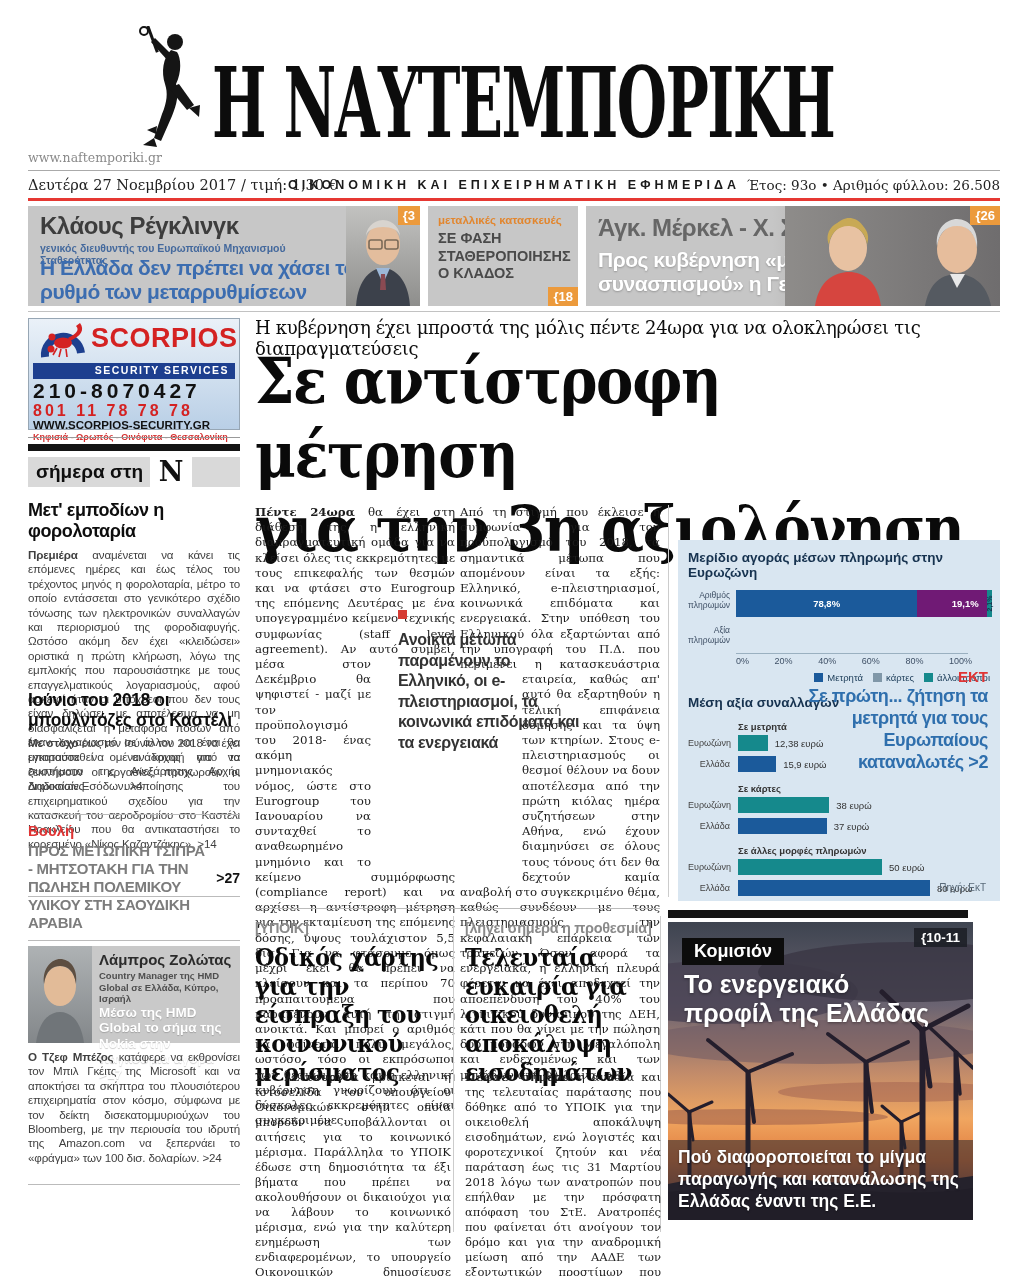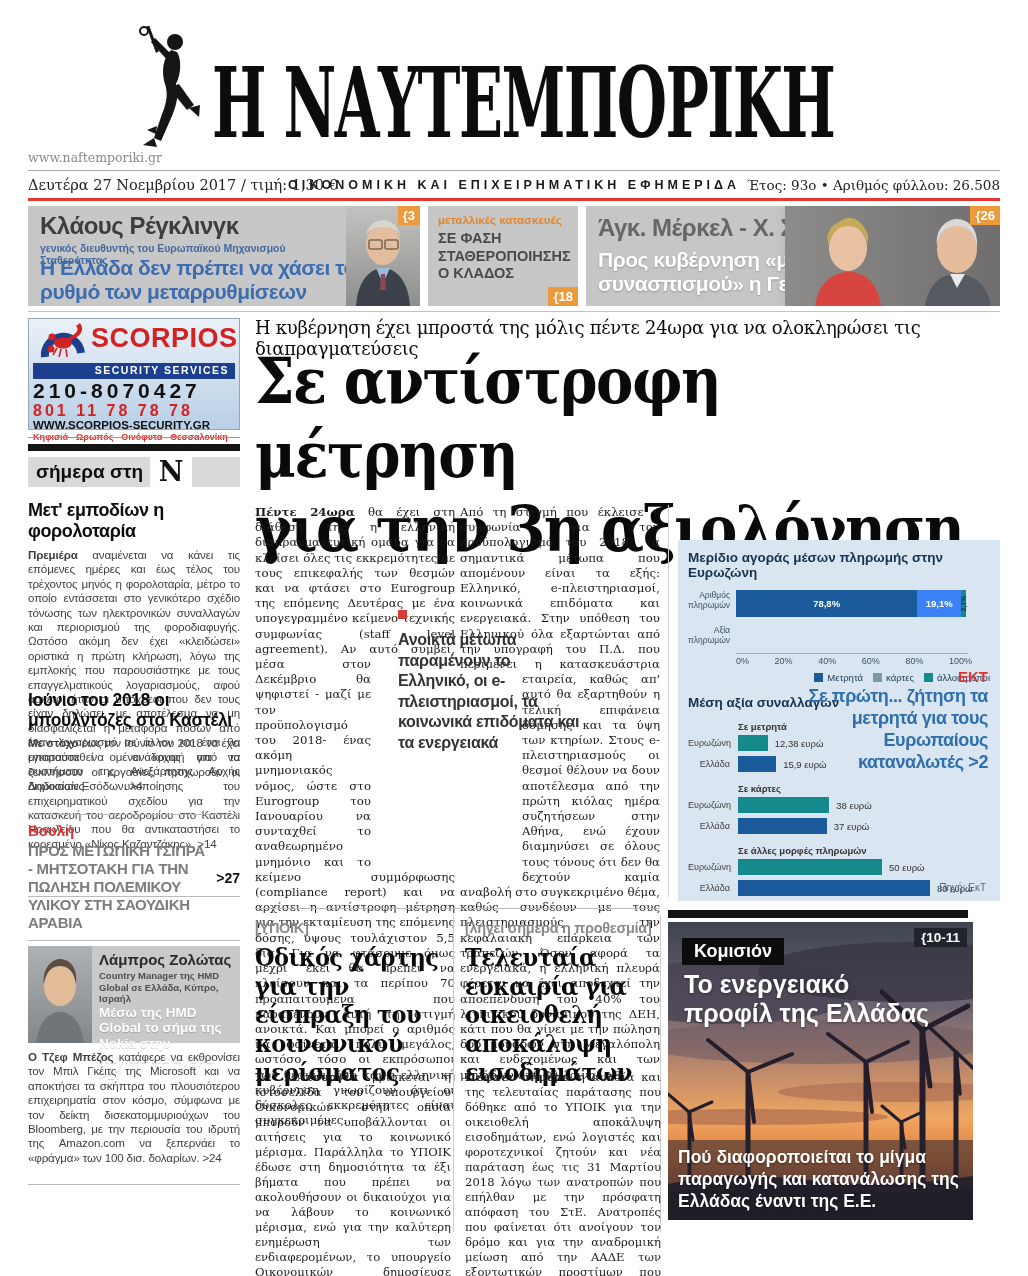--- a/index.html
+++ b/index.html
@@ -317,21 +317,21 @@
 
 <div id="chart-panel" class="abs">
   <div class="cp-title">Μερίδιο αγοράς μέσων πληρωμής στην Ευρωζώνη</div>
   <div id="stacked-chart">
       <div class="st-row">
         <div class="st-lab">Αριθμός πληρωμών</div>
         <div class="st-bar">
           <div class="st-seg" style="width: 181.24px; background: rgb(27, 90, 155);">
             <span class="st-vlab">78,8%</span>
           </div>
-          <div class="st-seg" style="width: 43.93px; background: #3b82f6;">
+          <div class="st-seg" style="width: 43.93px; background: #701a75; padding-left: 26px;">
             <span class="st-vlab">19,1%</span>
           </div>
           <div class="st-seg" style="width: 4.83px; background: rgb(21, 137, 140);">
             <span class="st-vlab tiny">2,1%</span>
           </div>
         </div>
       </div>
       <div class="st-row">
         <div class="st-lab">Αξία πληρωμών</div>
       </div>

